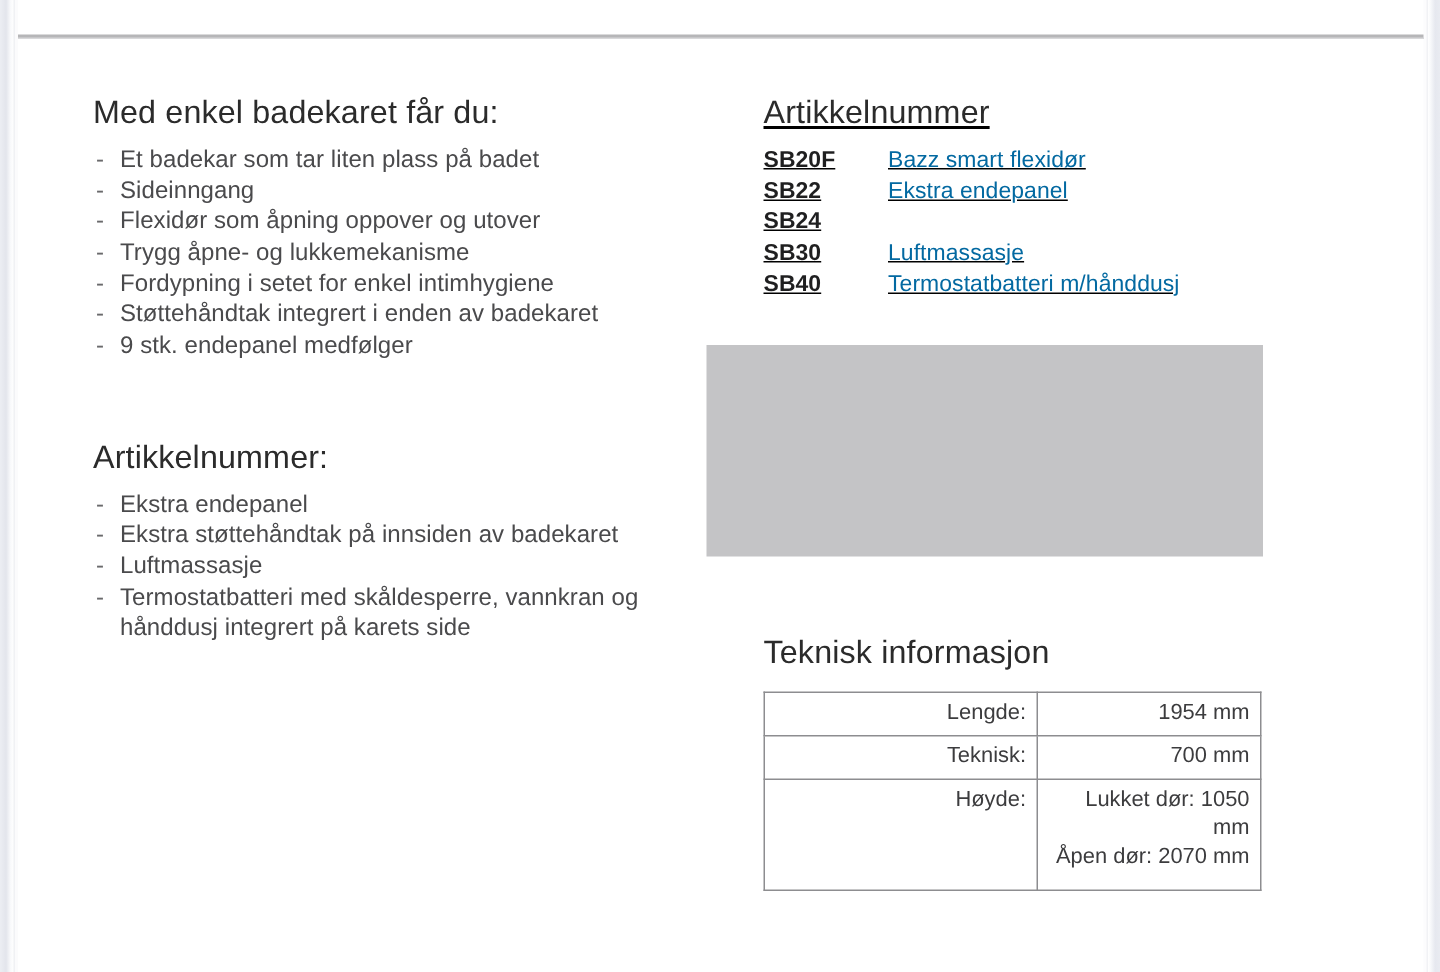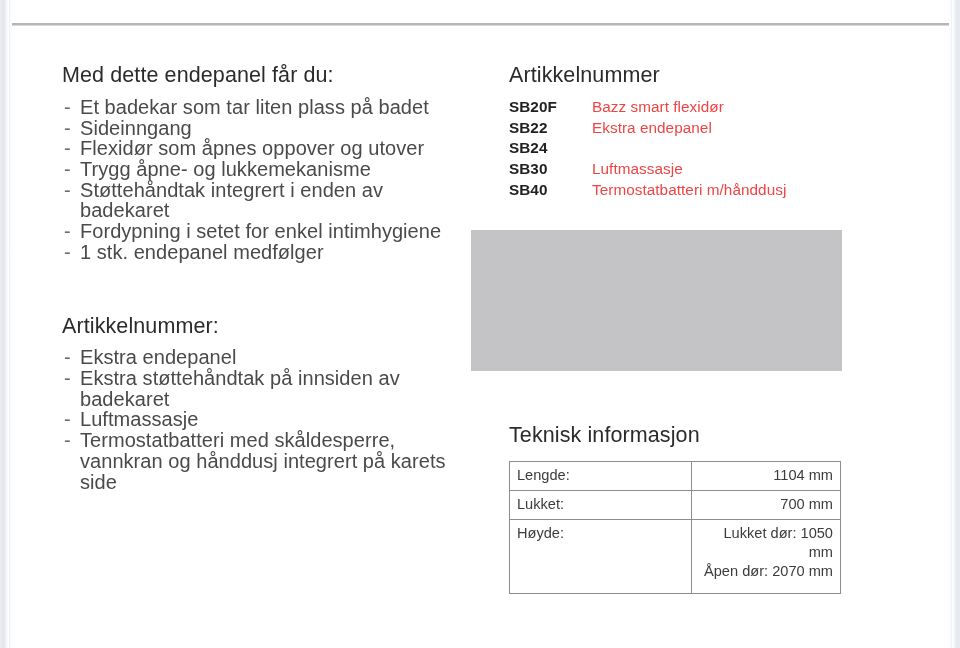--- a/index.html
+++ b/index.html
@@ -69,40 +69,41 @@
     position: absolute;
     left: 62px;
     top: 62px;
     width: 400px;
   }
   .col-right {
     position: absolute;
     left: 509px;
     top: 62px;
     width: 400px;
+    text-decoration: underline;
   }
 
   h2.section-heading {
     font-size: 21.5px;
     font-weight: 400;
     color: #2b2b2b;
     margin: 0 0 8px 0;
     letter-spacing: 0.1px;
     line-height: 1.25;
   }
 
   ul.dash-list {
     list-style: none;
     margin: 0;
     padding: 0;
   }
   ul.dash-list > li {
     position: relative;
     padding-left: 18px;
-    font-size: 20px;
+    font-size: 16px;
     line-height: 20.7px;
     color: #4a4a4c;
     letter-spacing: 0.05px;
   }
   ul.dash-list > li::before {
     content: "-";
     position: absolute;
     left: 2px;
     top: 0;
     color: #6a6a6c;
@@ -124,21 +125,21 @@
     line-height: 20.7px;
     letter-spacing: 0.05px;
   }
   .art-code {
     width: 83px;
     flex: 0 0 83px;
     font-weight: 700;
     color: #1f1f20;
   }
   .art-desc {
-    color: #ef4444;
+    color: #0369a1;
   }
 
   
   .image-placeholder {
     position: absolute;
     left: 471px;
     top: 230px;
     width: 371px;
     height: 141px;
     background: #c4c4c6;
@@ -163,21 +164,21 @@
   table.spec-table td {
     border: 1px solid #8d8d90;
     font-size: 14.6px;
     line-height: 19px;
     color: #3c3c3e;
     padding: 4px 7px 5px 7px;
     vertical-align: top;
   }
   table.spec-table td.spec-label {
     width: 167px;
-    text-align: left;
+    text-align: right;
   }
   table.spec-table td.spec-value {
     text-align: right;
     white-space: pre-line;
   }
   tr.row-hoyde td {
     padding-bottom: 12px;
   }
 </style>
 </head>
@@ -188,30 +189,30 @@
   <div class="edge-strip-left-line"></div>
   <div class="edge-strip-right"></div>
   <div class="edge-strip-right-line"></div>
   <div class="top-rule"></div>
 </div>
 
 <div class="content">
 
   <div class="col-left">
 
-    <h2 class="section-heading">Med dette endepanel får du:</h2>
+    <h2 class="section-heading">Med enkel badekaret får du:</h2>
 
     <ul class="dash-list">
       <li>Et badekar som tar liten plass på badet</li>
       <li>Sideinngang</li>
-      <li>Flexidør som åpnes oppover og utover</li>
+      <li>Flexidør som åpning oppover og utover</li>
       <li>Trygg åpne- og lukkemekanisme</li>
+      <li>Fordypning i setet for enkel intimhygiene</li>
       <li>Støttehåndtak integrert i enden av badekaret</li>
-      <li>Fordypning i setet for enkel intimhygiene</li>
-      <li>1 stk. endepanel medfølger</li>
+      <li>9 stk. endepanel medfølger</li>
     </ul>
 
     <div class="block-spacer-tillegg"></div>
 
     <h2 class="section-heading">Artikkelnummer:</h2>
 
     <ul class="dash-list">
       <li>Ekstra endepanel</li>
       <li>Ekstra støttehåndtak på innsiden av badekaret</li>
       <li>Luftmassasje</li>
@@ -248,24 +249,24 @@
 
   <div class="image-placeholder"></div>
 
   <div class="tech-block">
     <h2 class="section-heading">Teknisk informasjon</h2>
 
     <table class="spec-table">
       <tbody>
         <tr>
           <td class="spec-label">Lengde:</td>
-          <td class="spec-value">1104 mm</td>
+          <td class="spec-value">1954 mm</td>
         </tr>
         <tr>
-          <td class="spec-label">Lukket:</td>
+          <td class="spec-label">Teknisk:</td>
           <td class="spec-value">700 mm</td>
         </tr>
         <tr class="row-hoyde">
           <td class="spec-label">Høyde:</td>
           <td class="spec-value">Lukket dør: 1050 mm
 Åpen dør: 2070 mm</td>
         </tr>
       </tbody>
     </table>
   </div>

